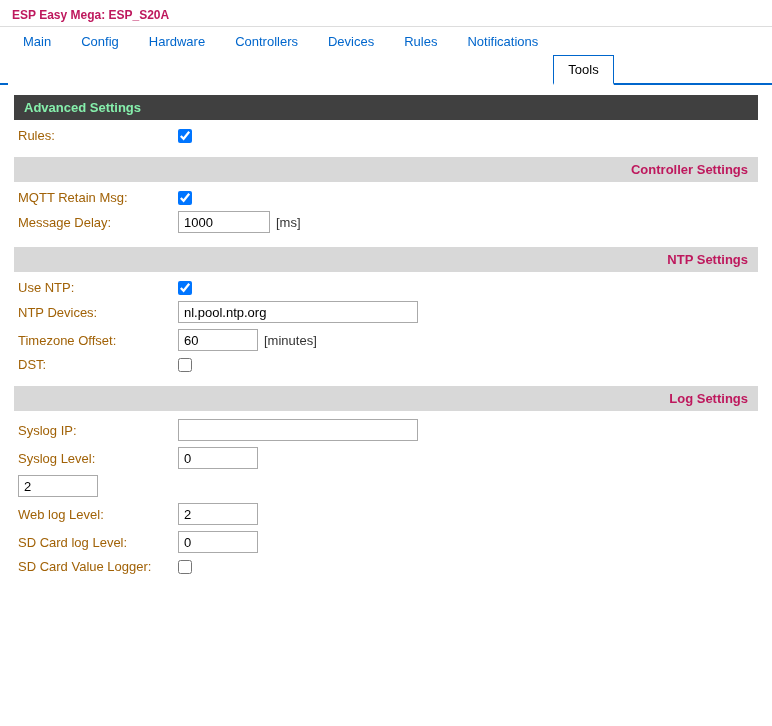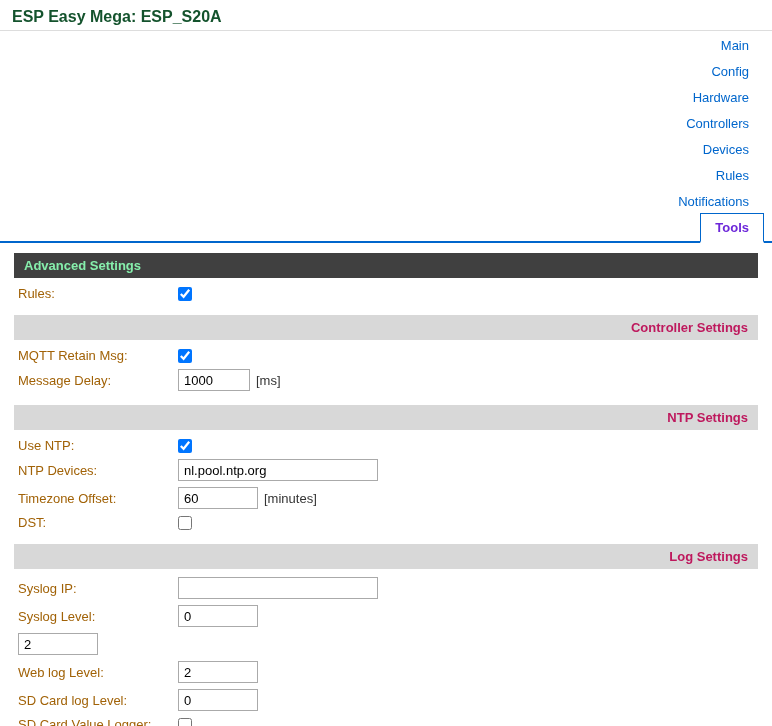--- a/index.html
+++ b/index.html
@@ -11,48 +11,48 @@
       width: 772px;
       height: 726px;
       overflow: hidden;
     }
     .title-bar {
       background: #fff;
       padding: 8px 12px 4px 12px;
       border-bottom: 1px solid #ddd;
     }
     .title-bar h1 {
-      font-size: 16px;
+      font-size: 12px;
       font-weight: bold;
-      color: #14532d;
+      color: #be185d;
     }
     .nav-tabs {
       display: flex;
-      flex-direction: column;
+      flex-direction: row;
       border-bottom: 2px solid #0066cc;
       padding: 0 8px;
       background: #fff;
-      align-items: flex-end;
     }
     .nav-tab {
       padding: 6px 14px;
       cursor: pointer;
       color: #0066cc;
       font-size: 13px;
       border: 1px solid transparent;
       border-bottom: none;
       margin-bottom: -2px;
       background: #fff;
     }
     .nav-tab.active {
       border: 1px solid #0066cc;
       border-bottom: 2px solid #fff;
-      font-weight: bold;
-      color: #6d28d9;
+      font-weight: normal;
+      color: #000000;
       background: #fff;
+      margin-top: 28px;
     }
     .content {
       padding: 10px 14px;
       overflow-y: auto;
       height: calc(726px - 80px);
     }
     .section-header {
       background: #404040;
       color: #86efac;
       font-weight: bold;
@@ -80,22 +80,22 @@
       font-size: 13px;
       flex-shrink: 0;
     }
     .form-control {
       border: 1px solid #aaa;
       padding: 2px 5px;
       font-size: 13px;
       height: 22px;
       outline: none;
     }
-    .input-wide { width: 200px; }
-    .input-medium { width: 72px; }
+    .input-wide { width: 240px; }
+    .input-medium { width: 92px; }
     .input-small { width: 80px; }
     .unit-label {
       margin-left: 6px;
       color: #333;
     }
     input[type="checkbox"] {
       width: 14px;
       height: 14px;
       cursor: pointer;
     }

